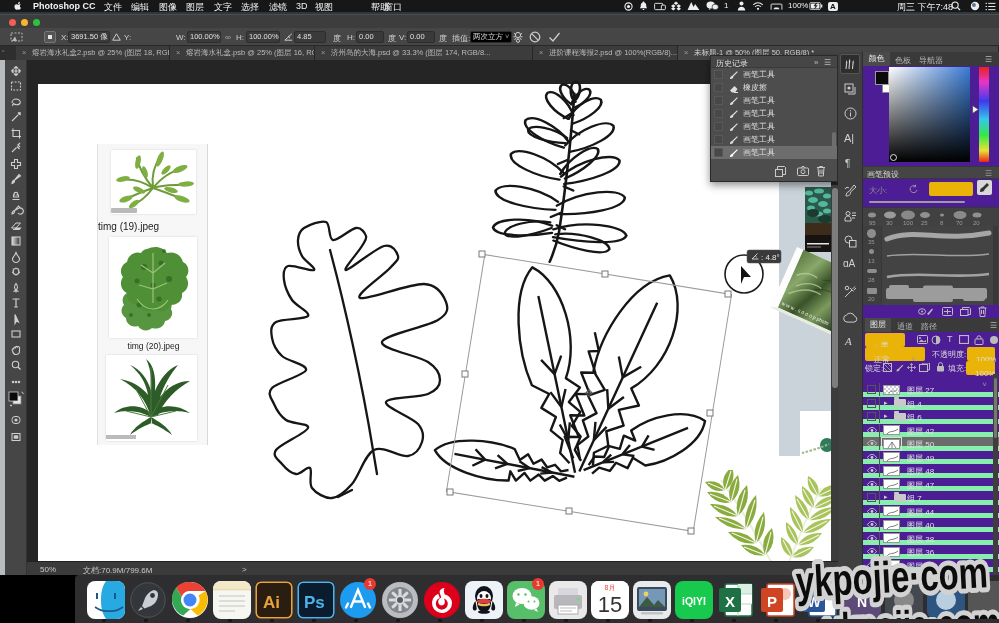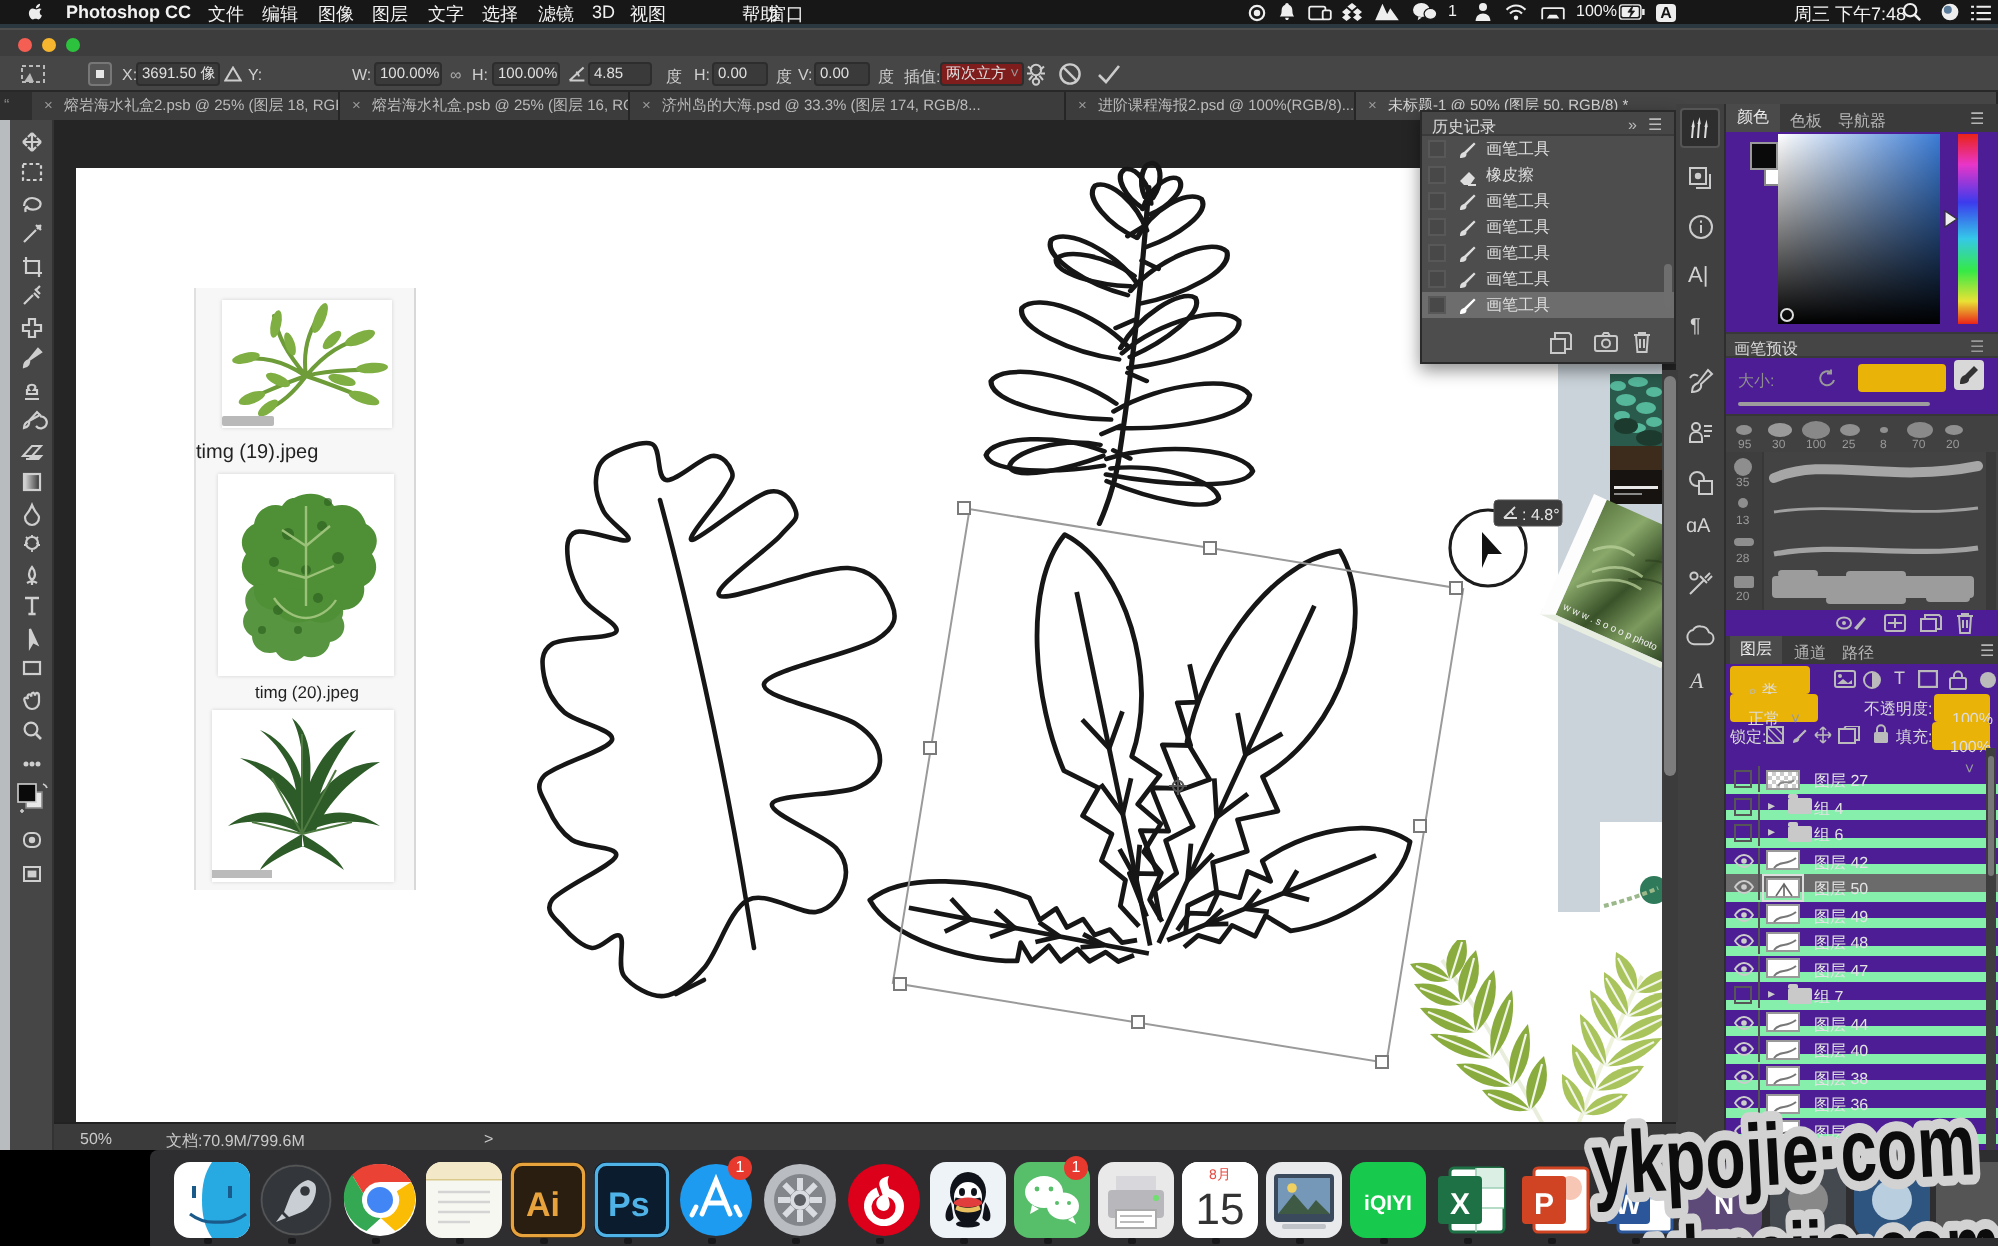--- a/index.html
+++ b/index.html
@@ -167,21 +167,21 @@
     </svg>
   <span class="obox" style="left:294px;width:32px;">4.85</span>
   <span class="olab" style="left:333px;">度</span>
   <span class="olab" style="left:347px;">H:</span>
   <span class="obox" style="left:356px;width:28px;">0.00</span>
   <span class="olab" style="left:388px;">度</span>
   <span class="olab" style="left:399px;">V:</span>
   <span class="obox" style="left:407px;width:28px;">0.00</span>
   <span class="olab" style="left:439px;">度</span>
   <span class="olab" style="left:452px;">插值:</span>
-  <span class="obox" style="left:470px;width:42px;background:#7f1d1d;">两次立方 <span style="color:#999;">˅</span></span>
+  <span class="obox" style="left:470px;width:42px;background:#000000;">两次立方 <span style="color:#999;">˅</span></span>
   <svg class="abs" style="left:512px;top:3px;" width="12" height="12" viewBox="0 0 12 12">
       <circle cx="6" cy="4" r="2.6" fill="none" stroke="#ccc"></circle>
       <path d="M2 2.2 4 4M10 2.2 8 4M1.5 5.8h2M8.5 5.8h2M2.5 9 4.3 6.8M9.5 9 7.7 6.8M6 6.6v2" fill="none" stroke="#ccc"></path>
       <circle cx="6" cy="9.8" r="1.6" fill="none" stroke="#ccc"></circle>
     </svg>
   <svg class="abs" style="left:529px;top:3px;" width="12" height="12" viewBox="0 0 12 12">
       <circle cx="6" cy="6" r="4.8" fill="none" stroke="#ccc" stroke-width="1.2"></circle>
       <path d="M2.6 2.6 9.4 9.4" stroke="#ccc" stroke-width="1.2"></path>
     </svg>
   <svg class="abs" style="left:548px;top:3px;" width="13" height="12" viewBox="0 0 13 12">
@@ -774,21 +774,21 @@
 <svg class="abs" style="left:96px;top:3px;" width="10" height="9" viewBox="0 0 10 9">
           <rect x="0.5" y="0.5" width="9" height="8" fill="none" stroke="#bbb" stroke-width="1.2"></rect>
         </svg>
 <svg class="abs" style="left:111px;top:3px;" width="10" height="10" viewBox="0 0 10 10">
           <rect x="1" y="4" width="8" height="5.5" rx="0.8" fill="none" stroke="#bbb"></rect>
           <path d="M3 4V2.8a2 2 0 0 1 4 0V4" fill="none" stroke="#bbb"></path>
         </svg>
 <svg class="abs" style="left:126px;top:3px;" width="10" height="10" viewBox="0 0 10 10">
           <circle cx="5" cy="5" r="4" fill="#bbb"></circle>
         </svg>
-<div class="fbox" style="left:2px;top:15px;width:44px;">正常<span style="position:absolute;right:2px;color:#999;">˅</span></div>
+<div class="fbox" style="left:2px;top:15px;width:60px;">正常<span style="position:absolute;right:2px;color:#999;">˅</span></div>
 <span class="abs" style="left:69px;top:17px;">不透明度:</span>
 <div class="fbox" style="left:104px;top:15px;width:28px;">100%<span style="position:absolute;right:1px;color:#999;">˅</span></div>
 <span class="abs" style="left:2px;top:31px;">锁定:</span>
 <svg class="abs" style="left:20px;top:31px;" width="9" height="9" viewBox="0 0 9 9">
           <rect x="0.5" y="0.5" width="8" height="8" fill="none" stroke="#bbb"></rect>
           <path d="M0.5 0.5 4.5 4.5M4.5 0.5 8.5 4.5M0.5 4.5 4.5 8.5M4.5 4.5 8.5 8.5" stroke="#bbb" stroke-width="0.7"></path>
         </svg>
 <svg class="abs" style="left:33px;top:31px;" width="9" height="9" viewBox="0 0 9 9">
           <path d="M0.5 8.5c0-1.6.6-2.1 1.6-2.4L6.5 1.7 7.3 2.5 3.6 6.3c.2 1.1-.7 2-3.1 2.2z" fill="#bbb"></path>
         </svg>

